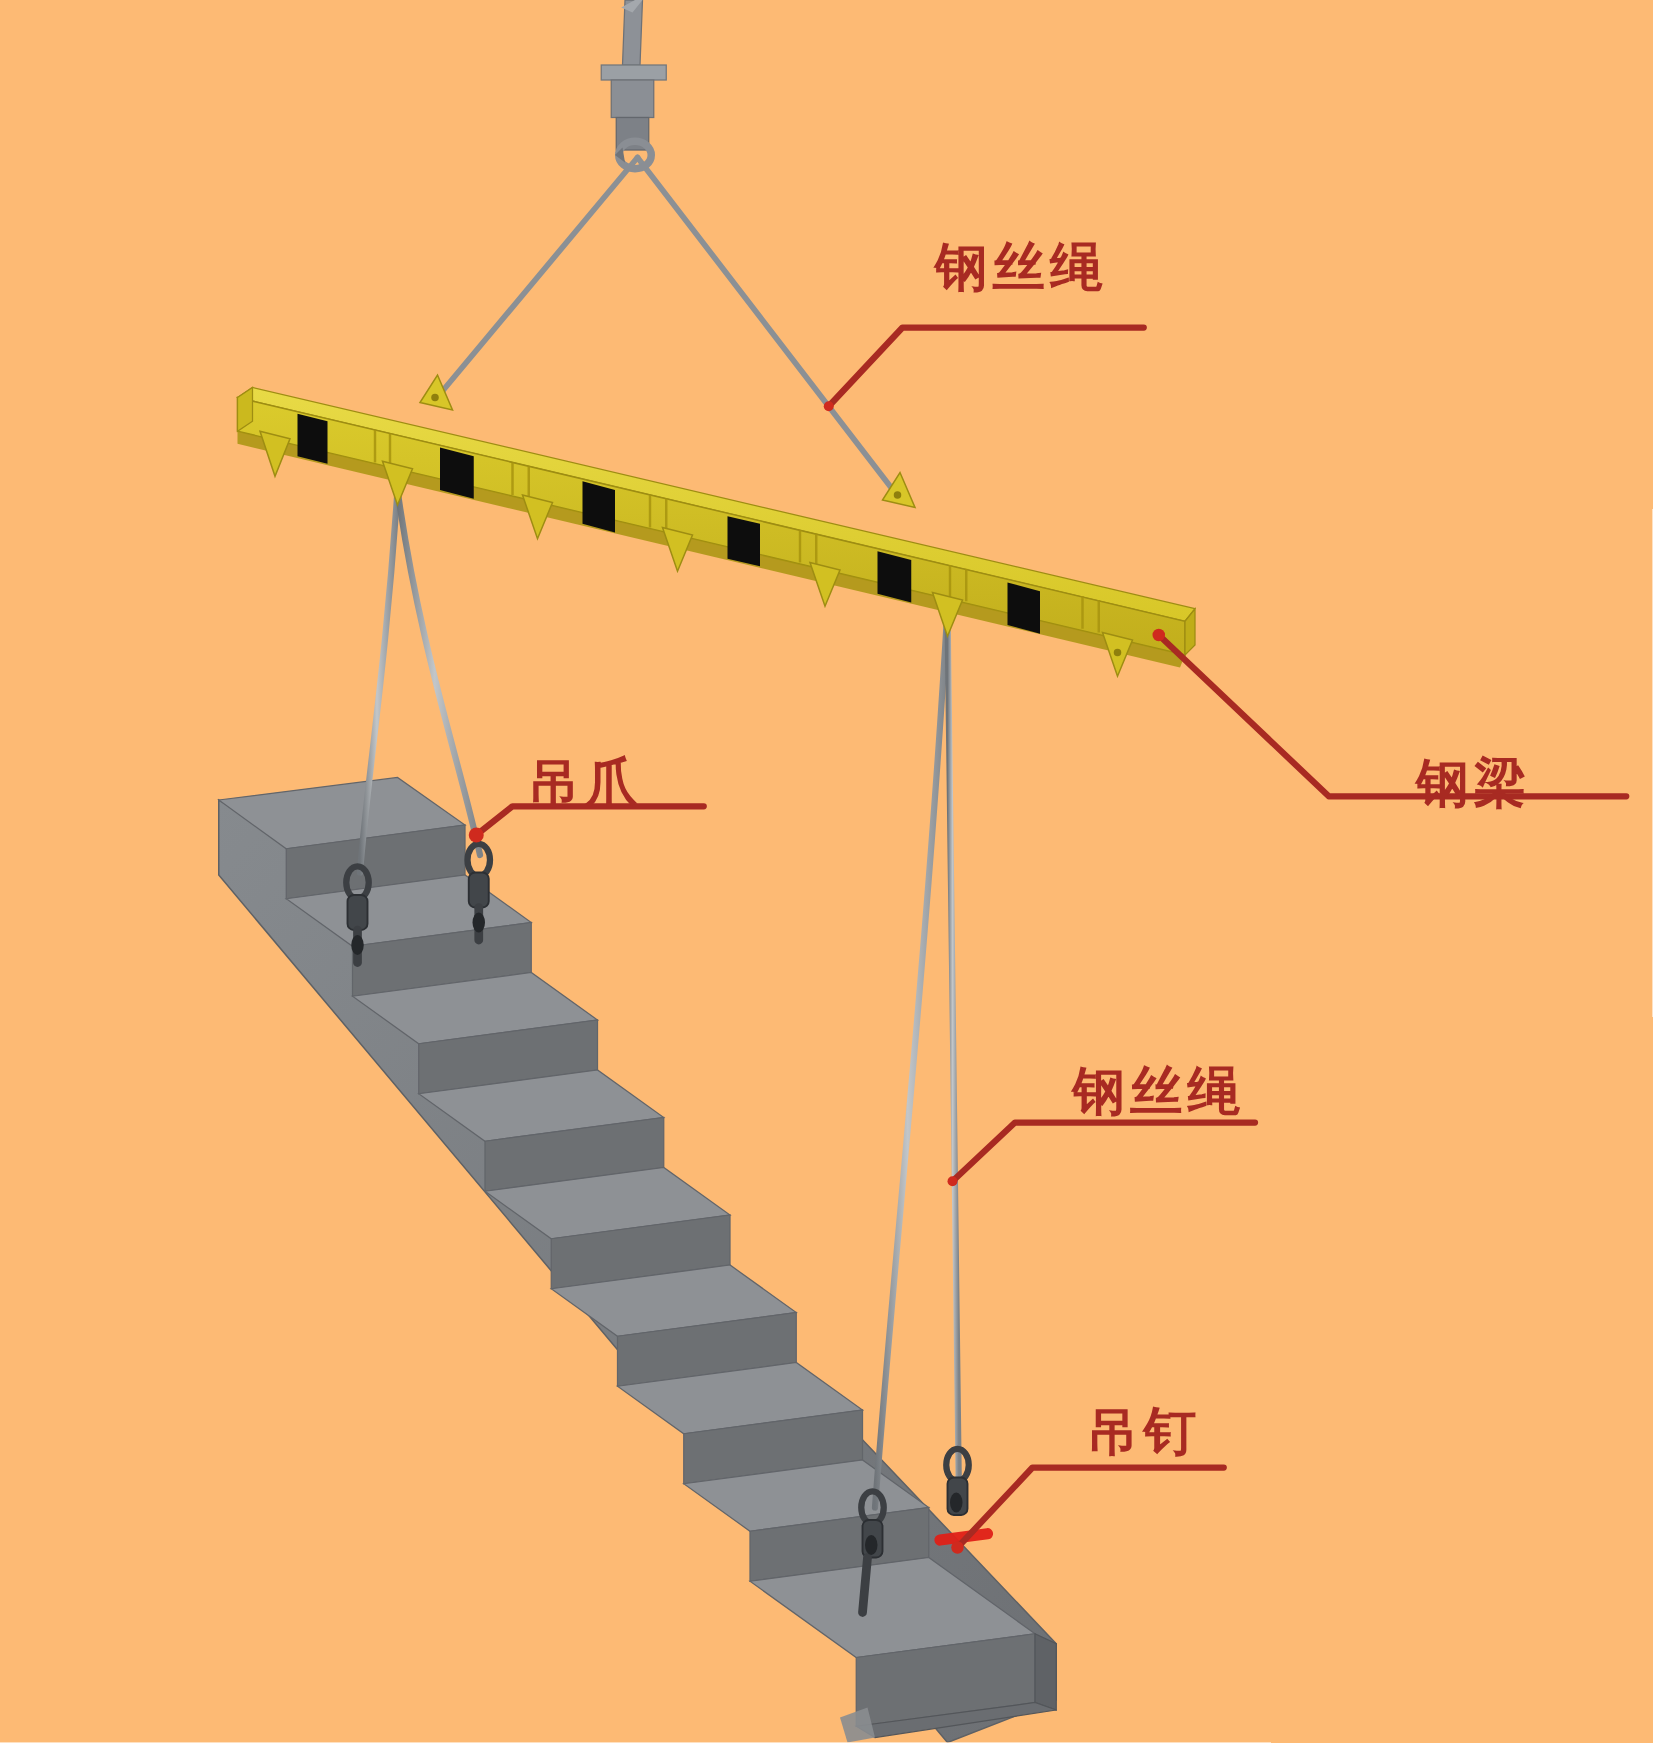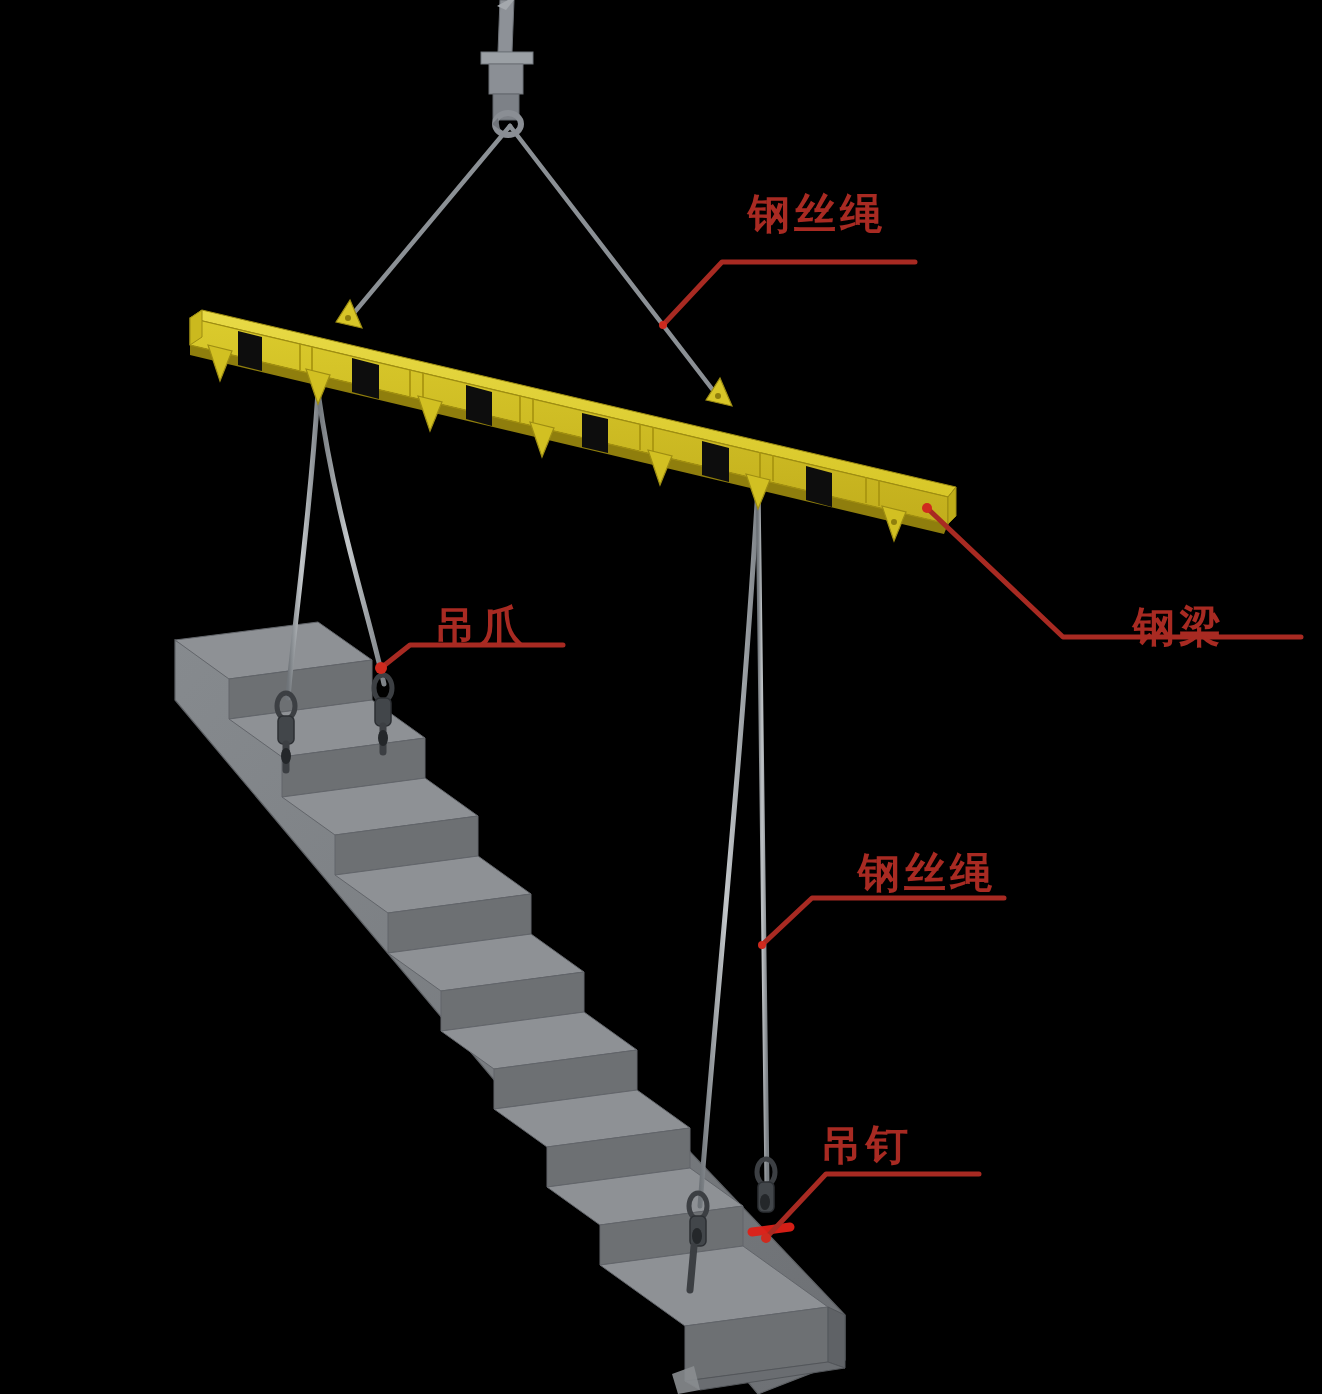--- a/index.html
+++ b/index.html
@@ -1,18 +1,18 @@
 <!DOCTYPE html>
 <html><head>
 <meta charset="utf-8">
 <style>
   html,body{margin:0;padding:0;background:#fff;}
   body{width:1322px;height:1394px;position:relative;overflow:hidden;
        font-family:"Liberation Sans","DejaVu Sans",sans-serif;}
-  #stage{position:absolute;inset:0;background:#000000;}
+  #stage{position:absolute;inset:0;background:#fdba74;}
   svg{position:absolute;left:0;top:0;width:1322px;height:1394px;}
   .lbl{position:absolute;color:#a82a22;font-size:42px;font-weight:700;
        letter-spacing:4px;white-space:nowrap;
        font-family:"DejaVu Sans","Liberation Sans",sans-serif;}
 </style>
 </head>
 <body>
 
 <div id="stage">
 
@@ -190,17 +190,17 @@
       <circle cx="663" cy="325" r="4"></circle>
       <circle cx="927" cy="508" r="5"></circle>
       <circle cx="381" cy="668" r="6"></circle>
       <circle cx="762" cy="945" r="4"></circle>
       <circle cx="766" cy="1238" r="5"></circle>
     </g>
   </svg>
 
   <div class="lbl" style="left:748px;top:186px;">钢丝绳</div>
   <div class="lbl" style="left:1133px;top:599px;">钢梁</div>
-  <div class="lbl" style="left:434px;top:598px;font-family:Liberation Mono, monospace;">吊爪</div>
+  <div class="lbl" style="left:422px;top:598px;font-family:Liberation Mono, monospace;">吊爪</div>
   <div class="lbl" style="left:858px;top:845px;">钢丝绳</div>
-  <div class="lbl" style="left:820px;top:1117px;">吊钉</div>
+  <div class="lbl" style="left:869px;top:1117px;">吊钉</div>
 
 </div>
 
 </body></html>

